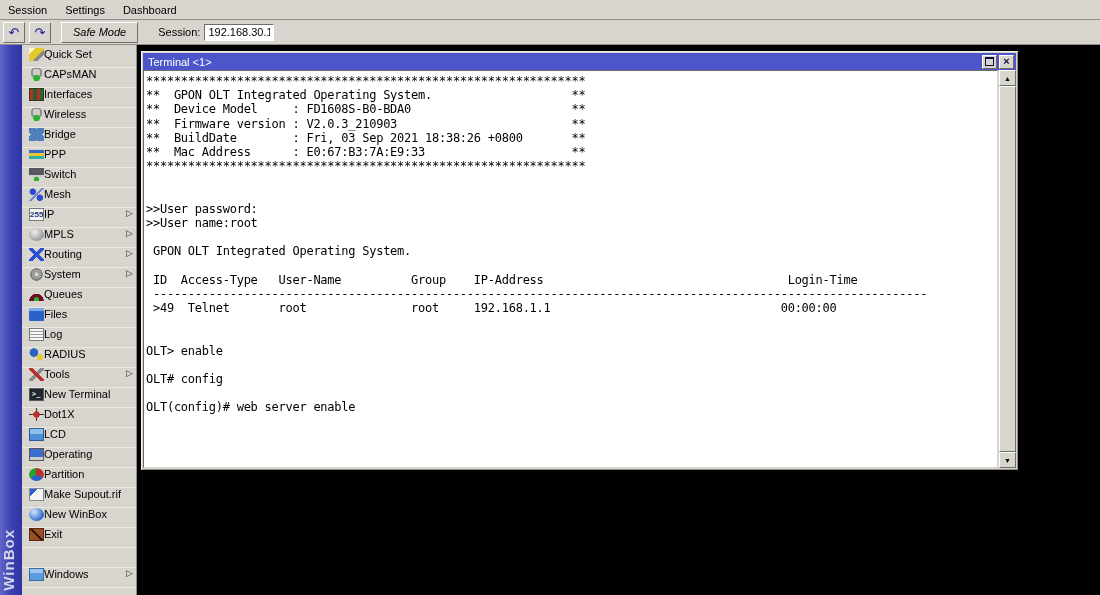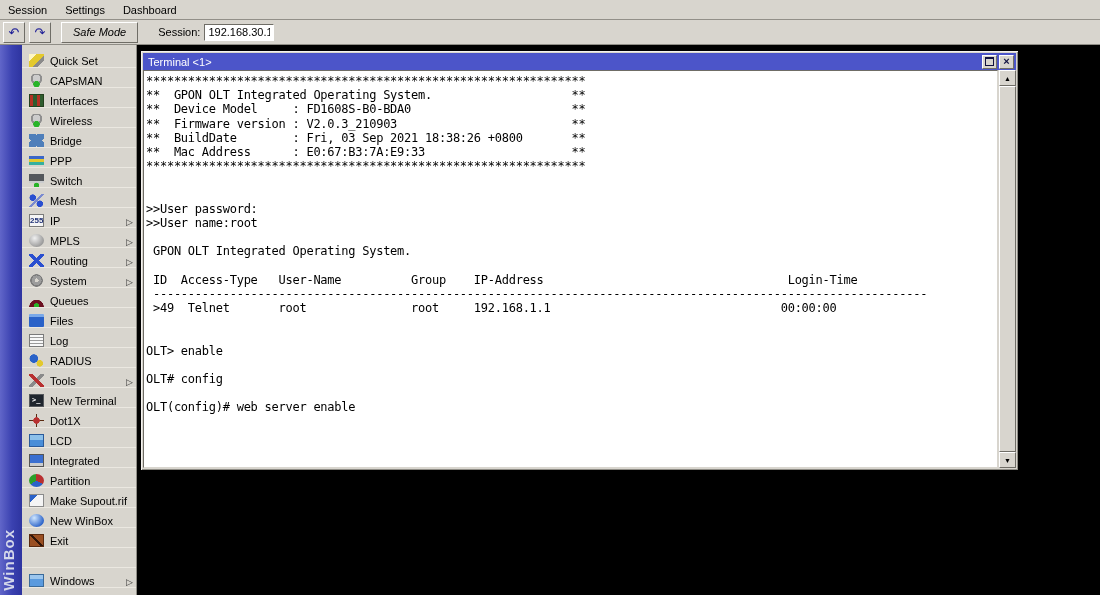--- a/index.html
+++ b/index.html
@@ -23,21 +23,21 @@
   .session-input{margin-left:4px;width:62px;height:15px;border:1px solid;border-color:#6f6d66 #ffffff #ffffff #6f6d66;
                  background:#fff;font-size:11px;padding:0 3px;font-family:inherit;}
 
   
   .brandstrip{position:absolute;left:0;top:45px;bottom:0;width:22px;
               background:linear-gradient(90deg,#6166c9 0,#3a41b0 55%,#2e34a0 100%);}
   .brand{position:absolute;left:0;bottom:4px;width:22px;color:#d4d7ea;font-weight:bold;font-size:15px;
          writing-mode:vertical-rl;transform:rotate(180deg);letter-spacing:1px;text-align:left;}
   .sidebar{position:absolute;left:22px;top:45px;bottom:0;width:115px;background:#d8d5ce;
            border-right:1px solid #8f8d86;padding-top:3px;box-sizing:border-box;font-size:11px;}
-  .side-item{height:19px;border-bottom:1px solid #ebe8e1;display:flex;align-items:flex-end;gap:6px;
+  .side-item{height:19px;border-bottom:1px solid #ebe8e1;display:flex;align-items:flex-start;
              padding-left:7px;cursor:default;}
   .side-spacer{height:19px;border-bottom:1px solid #ebe8e1;}
   .side-item .label{white-space:nowrap;}
   .side-item .arrow{margin-left:auto;margin-right:3px;font-size:9px;color:#333;}
 
   .ico{width:15px;height:13px;flex:0 0 15px;display:inline-block;box-sizing:border-box;}
   .i-quickset{background:linear-gradient(135deg,#fdf6c3 0 25%,#e3c92e 25% 60%,#8a8a8a 60% 78%,#d8d5ce 78%);}
   .i-capsman,.i-wireless{background:radial-gradient(circle at 50% 78%,#28b428 0 3px,transparent 3.5px),
     radial-gradient(circle at 50% 36%,#cccccc 0 4px,#8f8f8f 4px 5.5px,transparent 6px);}
   .i-interfaces{background:linear-gradient(90deg,#b43224 0 3px,#2f5d2f 3px 7px,#b43224 7px 10px,#2f5d2f 10px);border:1px solid #24411f;}
@@ -210,21 +210,21 @@
       <div class="side-item">
         <span class="ico i-dot1x"></span>
         <span class="label">Dot1X</span>
       </div>
       <div class="side-item">
         <span class="ico i-lcd"></span>
         <span class="label">LCD</span>
       </div>
       <div class="side-item">
         <span class="ico i-metarouter"></span>
-        <span class="label">Integrated</span>
+        <span class="label">Operating</span>
       </div>
       <div class="side-item">
         <span class="ico i-partition"></span>
         <span class="label">Partition</span>
       </div>
       <div class="side-item">
         <span class="ico i-supout"></span>
         <span class="label">Make Supout.rif</span>
       </div>
       <div class="side-item">

